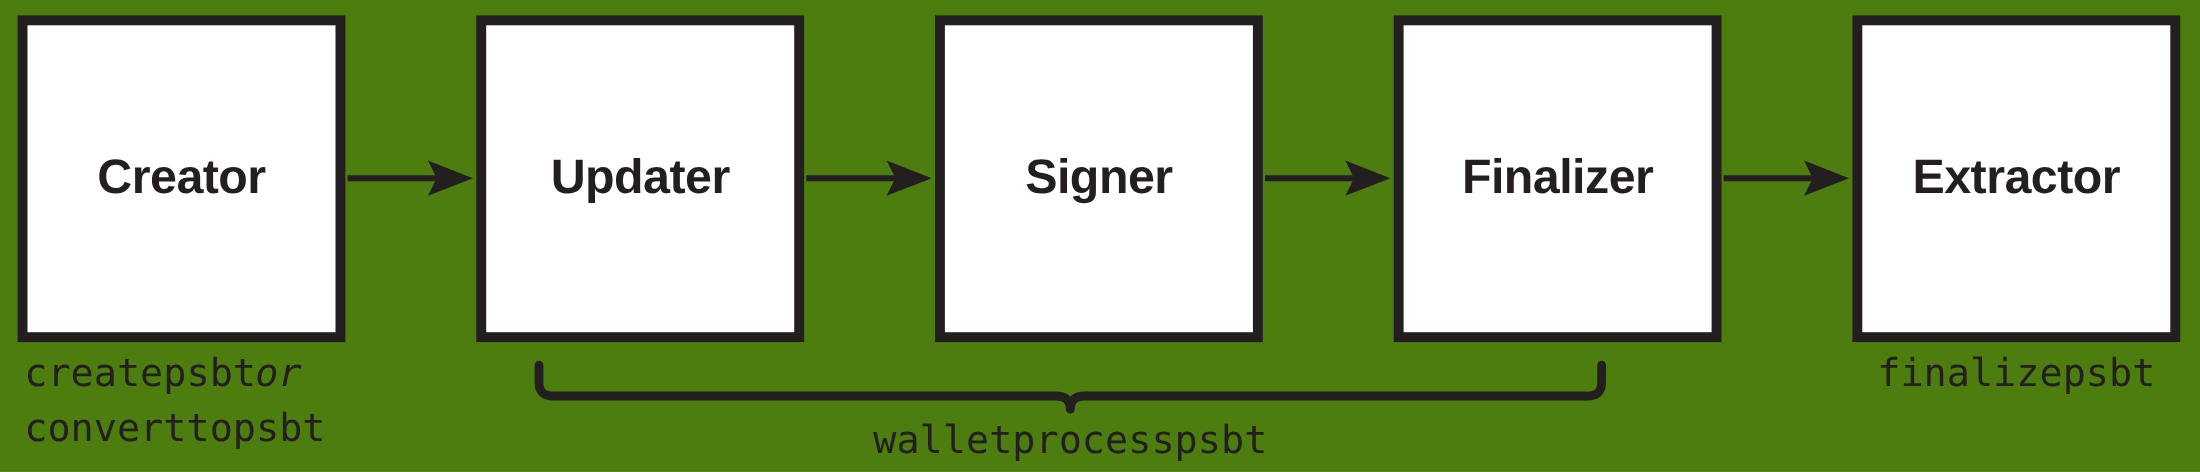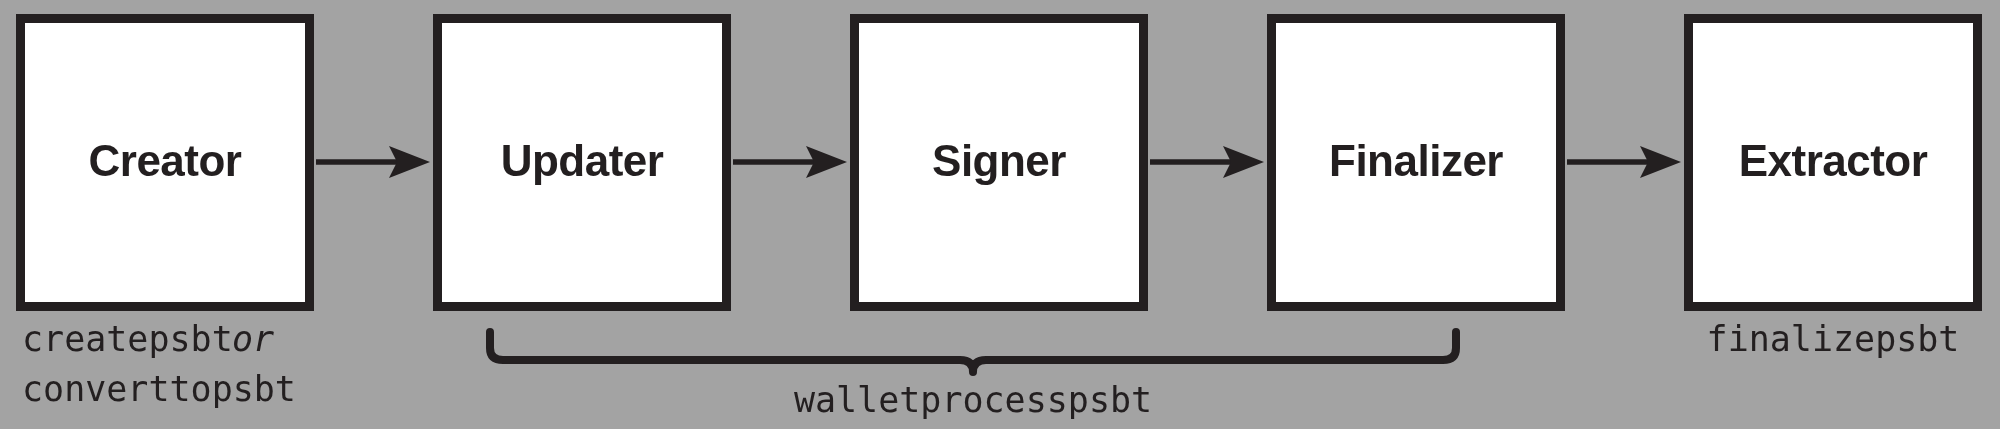--- a/index.html
+++ b/index.html
@@ -8,21 +8,21 @@
     padding: 0;
     background: #ffffff;
   }
   body {
     font-family: "Liberation Sans", sans-serif;
   }
   #diagram-root {
     position: relative;
     width: 2000px;
     height: 429px;
-    background: #a3a3a3;
+    background: #4d7c0f;
     overflow: hidden;
   }
   #flow-svg {
     position: absolute;
     left: 0;
     top: 0;
     width: 2000px;
     height: 429px;
     display: block;
   }

